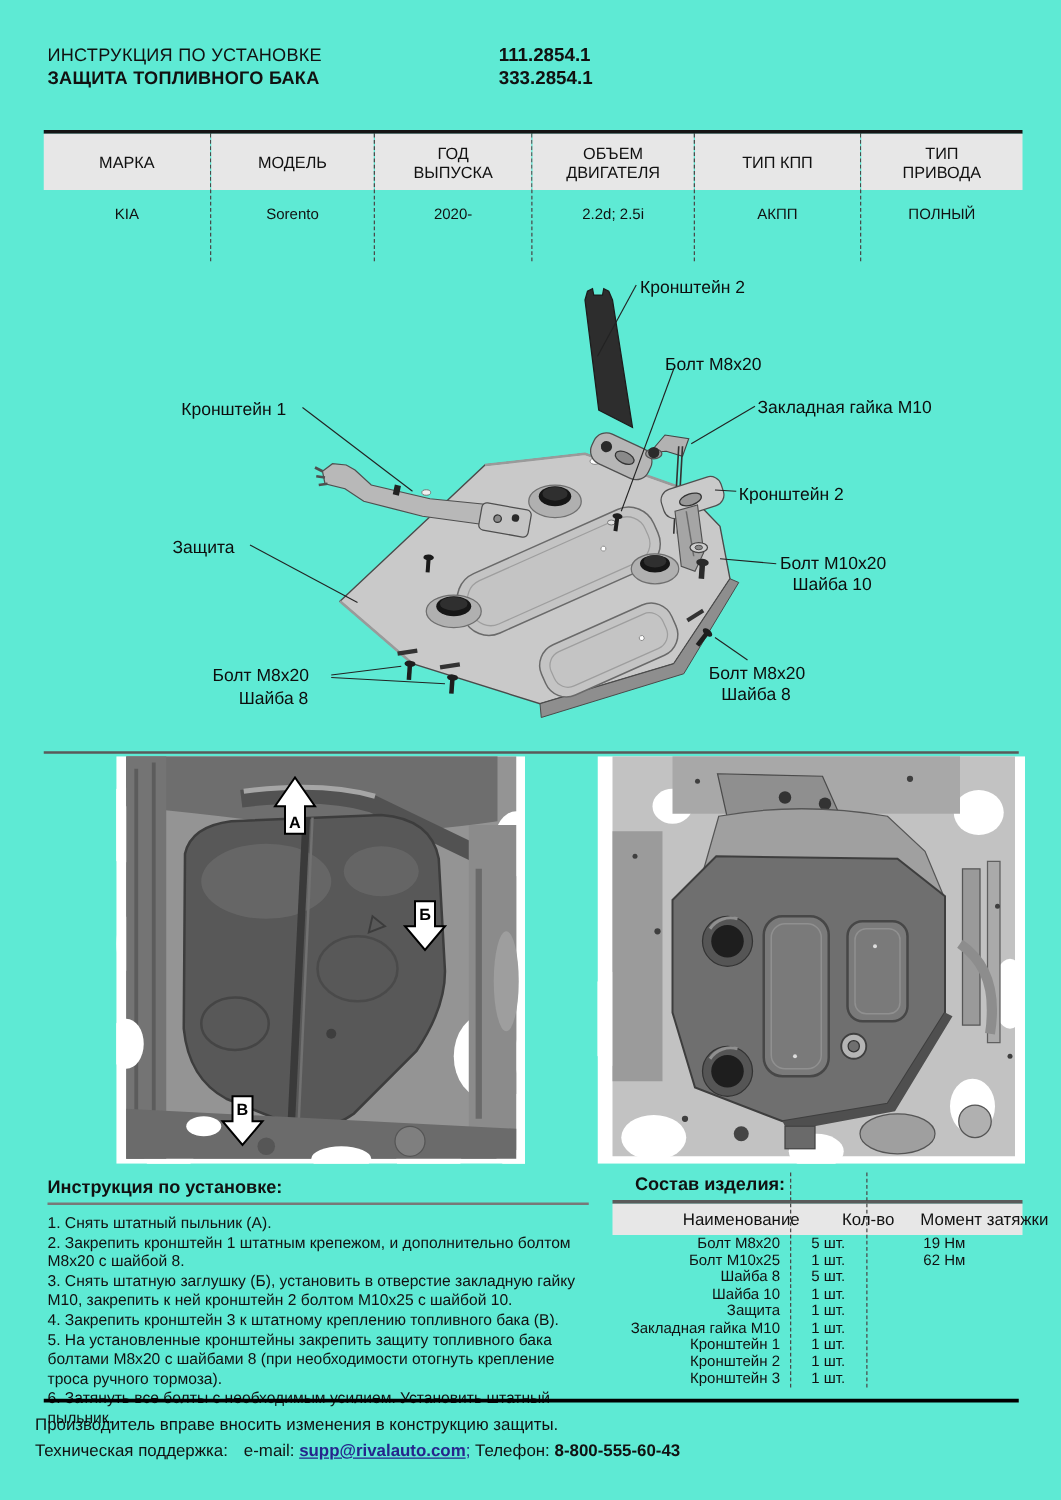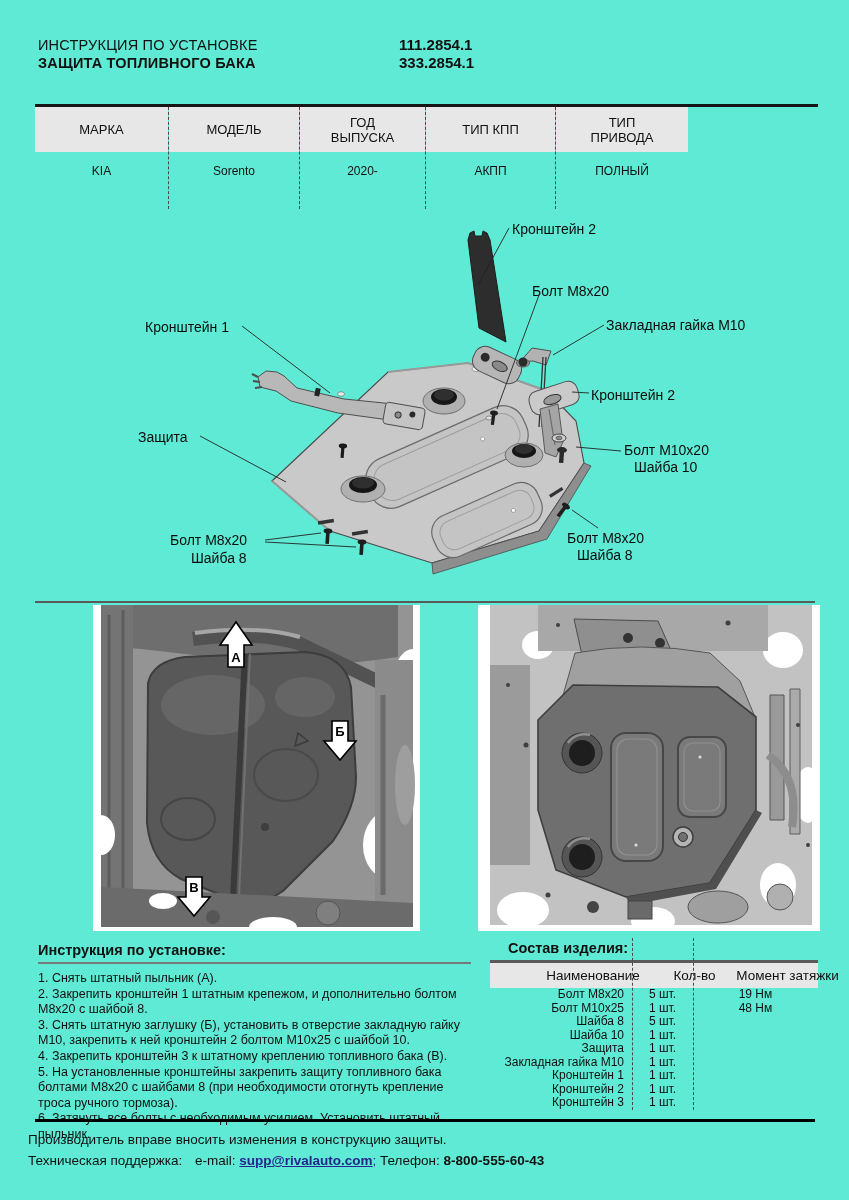--- a/index.html
+++ b/index.html
@@ -79,20 +79,26 @@
     </div>
     <div class="vcol">
       <div class="vhdr">МОДЕЛЬ</div>
       <div class="vval">Sorento</div>
       <div class="vext"></div>
     </div>
     <div class="vcol">
       <div class="vhdr">ГОД
 ВЫПУСКА</div>
       <div class="vval">2020-</div>
+      <div class="vext"></div>
+    </div>
+    <div class="vcol">
+      <div class="vhdr">ОБЪЕМ
+ДВИГАТЕЛЯ</div>
+      <div class="vval">2.2d; 2.5i</div>
       <div class="vext"></div>
     </div>
     <div class="vcol">
       <div class="vhdr">ТИП КПП</div>
       <div class="vval">АКПП</div>
       <div class="vext"></div>
     </div>
     <div class="vcol">
       <div class="vhdr">ТИП
 ПРИВОДА</div>
@@ -392,21 +398,21 @@
       <div>Момент затяжки</div>
     </div>
     <div class="prow pdata">
       <div class="pcell-name">Болт М8х20</div>
       <div class="pcell-qty">5 шт.</div>
       <div class="pcell-tq">19 Нм</div>
     </div>
     <div class="prow pdata">
       <div class="pcell-name">Болт М10х25</div>
       <div class="pcell-qty">1 шт.</div>
-      <div class="pcell-tq">48 Нм</div>
+      <div class="pcell-tq">62 Нм</div>
     </div>
     <div class="prow pdata">
       <div class="pcell-name">Шайба 8</div>
       <div class="pcell-qty">5 шт.</div>
       <div class="pcell-tq"></div>
     </div>
     <div class="prow pdata">
       <div class="pcell-name">Шайба 10</div>
       <div class="pcell-qty">1 шт.</div>
       <div class="pcell-tq"></div>

